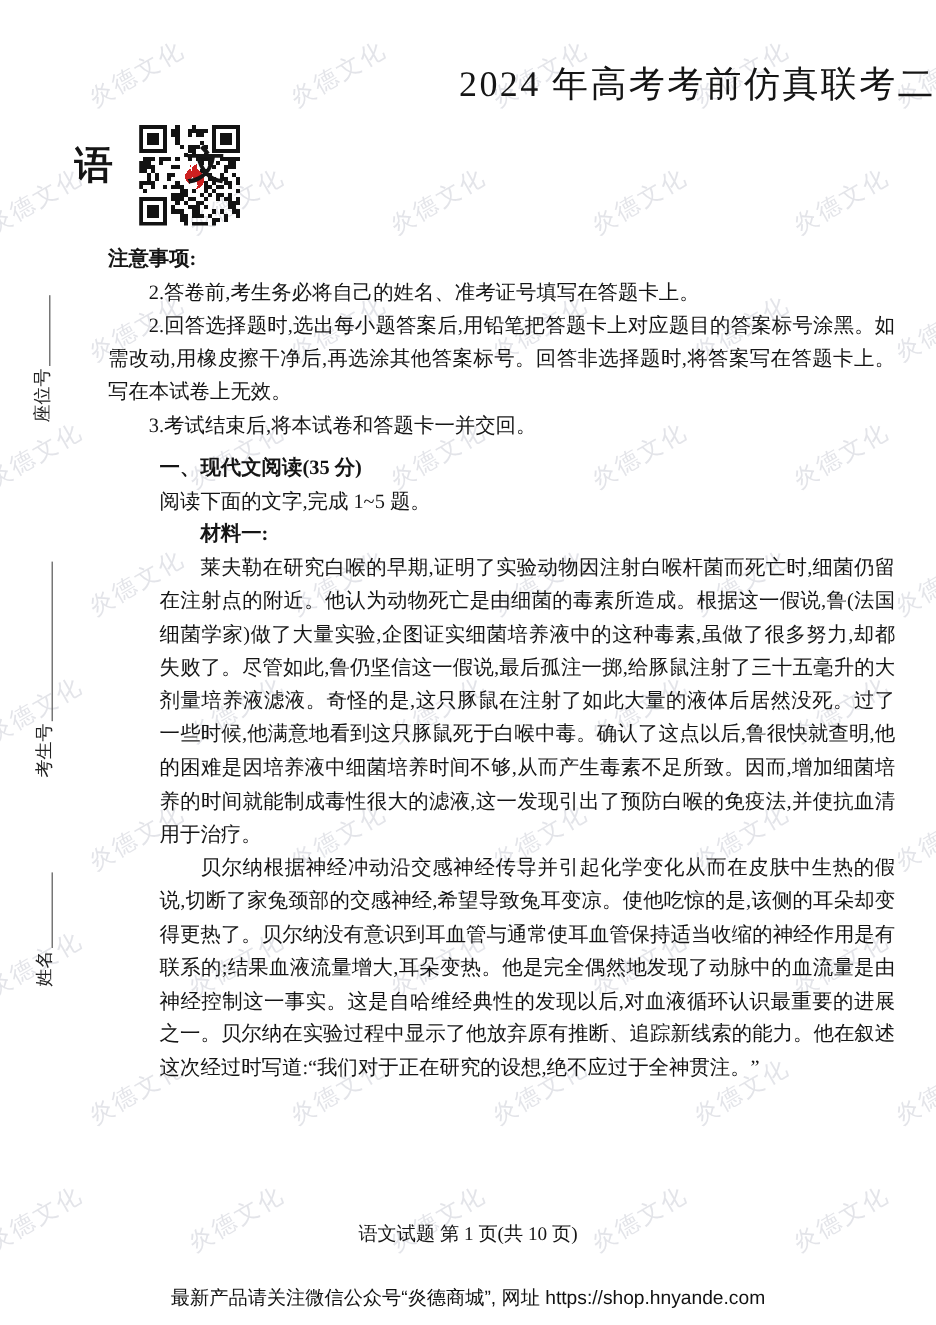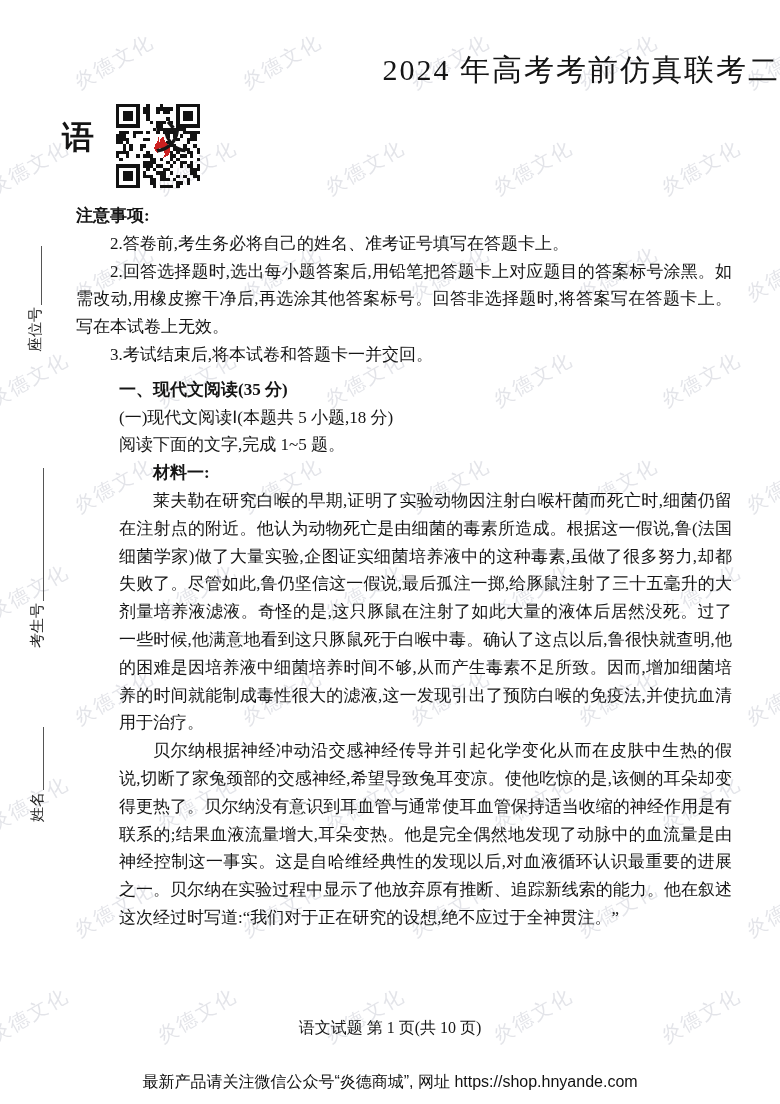--- a/index.html
+++ b/index.html
@@ -23,21 +23,21 @@
   
   .side-group{position:absolute;display:flex;align-items:flex-end;height:20px;
               transform-origin:0 100%;transform:rotate(-90deg);z-index:2;
               font-size:15px;color:#222;white-space:nowrap;}
   .side-group .blank-line{flex:1;border-bottom:1px solid #555;margin-bottom:3px;margin-left:2px;}
   .sg-seat{left:45px;top:332px;width:106px;}
   .sg-candidate{left:47px;top:628px;width:180px;}
   .sg-name{left:47px;top:802px;width:95px;}
 
   
-  .content{position:absolute;top:202px;left:76px;width:656px;z-index:2;
+  .content{position:absolute;top:202px;left:90px;width:656px;z-index:2;
            font-size:17px;line-height:27.8px;text-align:justify;text-justify:inter-ideograph;}
   .bold{font-weight:700;}
   .para{margin:0;text-indent:2em;}
   .sections{margin-top:7px;margin-left:43px;}
 
   
   .page-info{position:absolute;top:1018px;left:0;width:100%;text-align:center;
              font-size:16px;z-index:2;}
   .promo{position:absolute;top:1072px;left:0;width:100%;text-align:center;
          font-size:16px;font-weight:400;z-index:2;
@@ -308,21 +308,20 @@
     <div class="bold">注意事项:</div>
     <div>
 
     <p class="para">2.答卷前,考生务必将自己的姓名、准考证号填写在答题卡上。</p>
         <p class="para">2.回答选择题时,选出每小题答案后,用铅笔把答题卡上对应题目的答案标号涂黑。如需改动,用橡皮擦干净后,再选涂其他答案标号。回答非选择题时,将答案写在答题卡上。写在本试卷上无效。</p>
         <p class="para">3.考试结束后,将本试卷和答题卡一并交回。</p>
       </div>
 
     <div class="sections">
       <div class="bold">一、现代文阅读(35 分)</div>
-      <div>(一)现代文阅读Ⅰ(本题共 5 小题,18 分)</div>
       <div>阅读下面的文字,完成 1~5 题。</div>
       <p class="para bold">材料一:</p>
       <div>
 
       <p class="para">莱夫勒在研究白喉的早期,证明了实验动物因注射白喉杆菌而死亡时,细菌仍留在注射点的附近。他认为动物死亡是由细菌的毒素所造成。根据这一假说,鲁(法国细菌学家)做了大量实验,企图证实细菌培养液中的这种毒素,虽做了很多努力,却都失败了。尽管如此,鲁仍坚信这一假说,最后孤注一掷,给豚鼠注射了三十五毫升的大剂量培养液滤液。奇怪的是,这只豚鼠在注射了如此大量的液体后居然没死。过了一些时候,他满意地看到这只豚鼠死于白喉中毒。确认了这点以后,鲁很快就查明,他的困难是因培养液中细菌培养时间不够,从而产生毒素不足所致。因而,增加细菌培养的时间就能制成毒性很大的滤液,这一发现引出了预防白喉的免疫法,并使抗血清用于治疗。</p>
           <p class="para">贝尔纳根据神经冲动沿交感神经传导并引起化学变化从而在皮肤中生热的假说,切断了家兔颈部的交感神经,希望导致兔耳变凉。使他吃惊的是,该侧的耳朵却变得更热了。贝尔纳没有意识到耳血管与通常使耳血管保持适当收缩的神经作用是有联系的;结果血液流量增大,耳朵变热。他是完全偶然地发现了动脉中的血流量是由神经控制这一事实。这是自哈维经典性的发现以后,对血液循环认识最重要的进展之一。贝尔纳在实验过程中显示了他放弃原有推断、追踪新线索的能力。他在叙述这次经过时写道:“我们对于正在研究的设想,绝不应过于全神贯注。”</p>
         </div>
     </div>
   </div>
 

